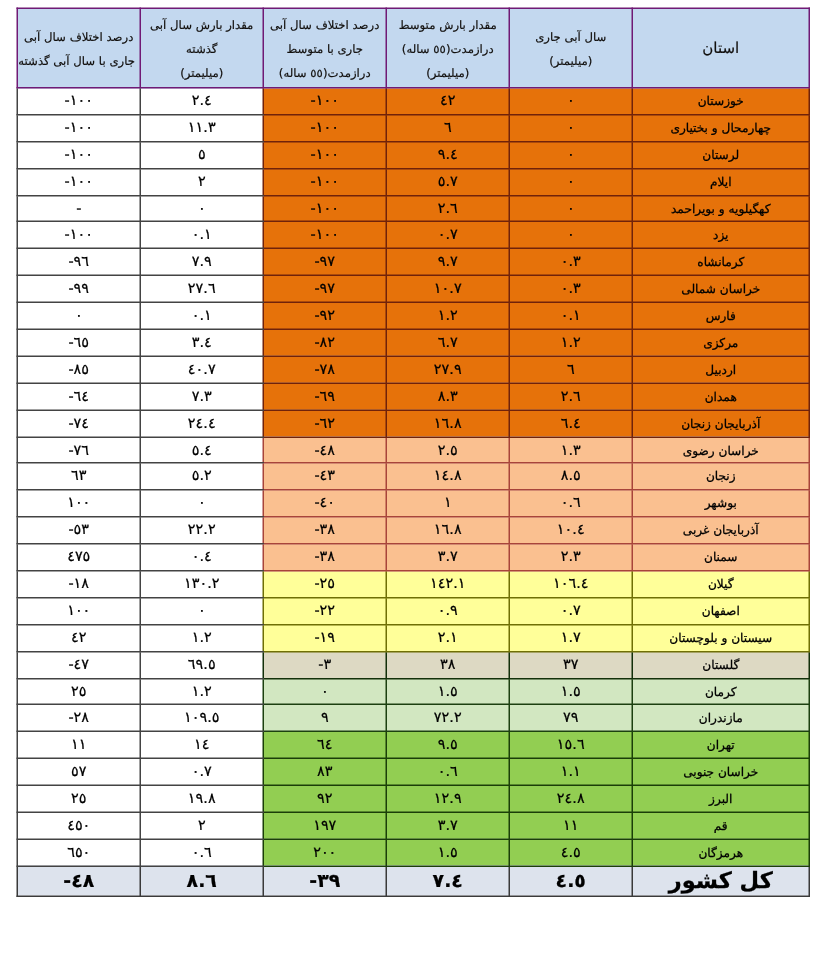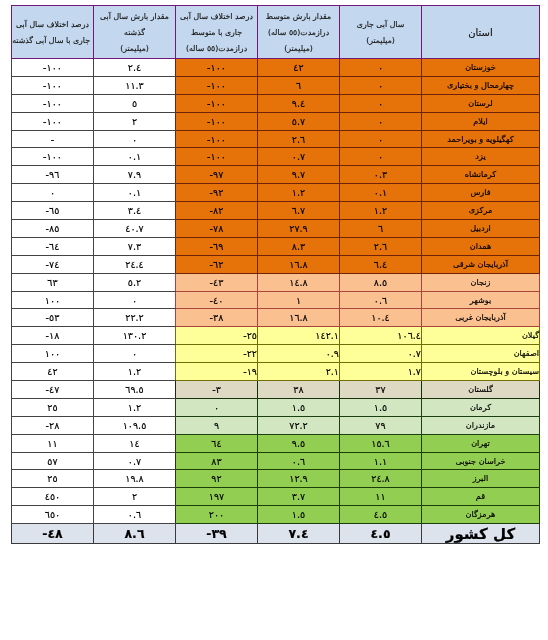--- a/index.html
+++ b/index.html
@@ -46,21 +46,21 @@
     color:#000;
     white-space:nowrap;
     direction:ltr;
     -webkit-text-stroke:0.15px currentColor;
   }
   tbody td.prov{font-size:8.1px;direction:rtl;-webkit-text-stroke:0.18px currentColor;}
   
   tbody td.col{border-style:solid;}
   tr.g-o td.col{background:#e6720a;border-color:#70220a;}
   tr.g-lo td.col{background:#fac090;border-color:#a8443a;}
-  tr.g-y td.col{background:#ffff99;border-color:#6f6f05;text-align:right;}
+  tr.g-y td.col{background:#ffff99;border-color:#6f6f05;}
   tr.g-gy td.col{background:#ddd9c3;border-color:#13300a;}
   tr.g-lg td.col{background:#d2e7c1;border-color:#1c4010;}
   tr.g-gr td.col{background:#92ce52;border-color:#1b3e08;}
   
   tr.g-o td:nth-child(2){border-right-color:#70220a;}
   tr.g-lo td:nth-child(2){border-right-color:#a8443a;}
   tr.g-y td:nth-child(2){border-right-color:#6f6f05;}
   tr.g-gy td:nth-child(2){border-right-color:#13300a;}
   tr.g-lg td:nth-child(2){border-right-color:#1c4010;}
   tr.g-gr td:nth-child(2){border-right-color:#1b3e08;}
@@ -141,20 +141,28 @@
       </tr>
       <tr class="g-o">
         <td>-٩٦</td>
         <td>٧.٩</td>
         <td class="col">-٩٧</td>
         <td class="col">٩.٧</td>
         <td class="col">٠.٣</td>
         <td class="prov col">کرمانشاه</td>
       </tr>
       <tr class="g-o">
+        <td>-٩٩</td>
+        <td>٢٧.٦</td>
+        <td class="col">-٩٧</td>
+        <td class="col">١٠.٧</td>
+        <td class="col">٠.٣</td>
+        <td class="prov col">خراسان شمالی</td>
+      </tr>
+      <tr class="g-o">
         <td>٠</td>
         <td>٠.١</td>
         <td class="col">-٩٢</td>
         <td class="col">١.٢</td>
         <td class="col">٠.١</td>
         <td class="prov col">فارس</td>
       </tr>
       <tr class="g-o">
         <td>-٦٥</td>
         <td>٣.٤</td>
@@ -178,21 +186,29 @@
         <td class="col">٨.٣</td>
         <td class="col">٢.٦</td>
         <td class="prov col">همدان</td>
       </tr>
       <tr class="g-o">
         <td>-٧٤</td>
         <td>٢٤.٤</td>
         <td class="col">-٦٢</td>
         <td class="col">١٦.٨</td>
         <td class="col">٦.٤</td>
-        <td class="prov col">آذربایجان شرقی</td>
+        <td class="prov col">آذربایجان زنجان</td>
+      </tr>
+      <tr class="g-lo">
+        <td>-٧٦</td>
+        <td>٥.٤</td>
+        <td class="col">-٤٨</td>
+        <td class="col">٢.٥</td>
+        <td class="col">١.٣</td>
+        <td class="prov col">خراسان رضوی</td>
       </tr>
       <tr class="g-lo">
         <td>٦٣</td>
         <td>٥.٢</td>
         <td class="col">-٤٣</td>
         <td class="col">١٤.٨</td>
         <td class="col">٨.٥</td>
         <td class="prov col">زنجان</td>
       </tr>
       <tr class="g-lo">
@@ -203,20 +219,28 @@
         <td class="col">٠.٦</td>
         <td class="prov col">بوشهر</td>
       </tr>
       <tr class="g-lo">
         <td>-٥٣</td>
         <td>٢٢.٢</td>
         <td class="col">-٣٨</td>
         <td class="col">١٦.٨</td>
         <td class="col">١٠.٤</td>
         <td class="prov col">آذربایجان غربی</td>
+      </tr>
+      <tr class="g-lo">
+        <td>٤٧٥</td>
+        <td>٠.٤</td>
+        <td class="col">-٣٨</td>
+        <td class="col">٣.٧</td>
+        <td class="col">٢.٣</td>
+        <td class="prov col">سمنان</td>
       </tr>
       <tr class="g-y">
         <td>-١٨</td>
         <td>١٣٠.٢</td>
         <td class="col">-٢٥</td>
         <td class="col">١٤٢.١</td>
         <td class="col">١٠٦.٤</td>
         <td class="prov col">گیلان</td>
       </tr>
       <tr class="g-y">

